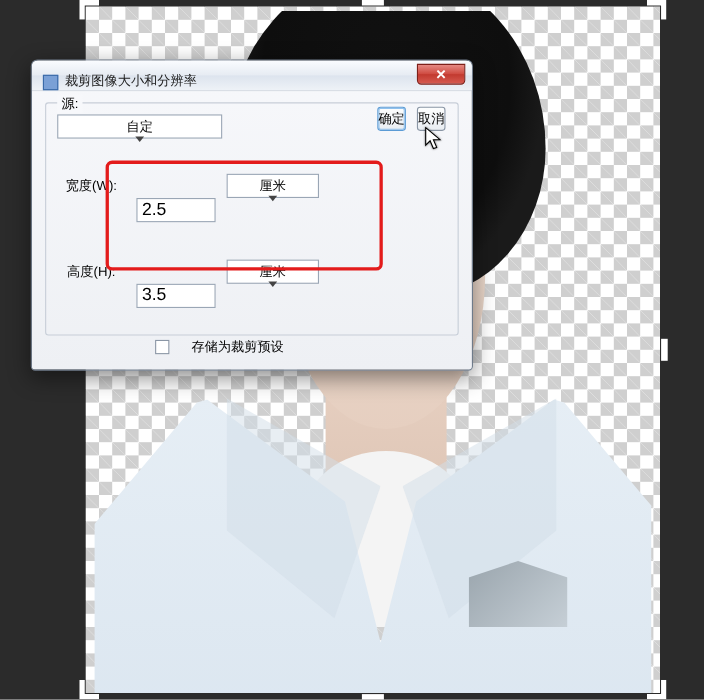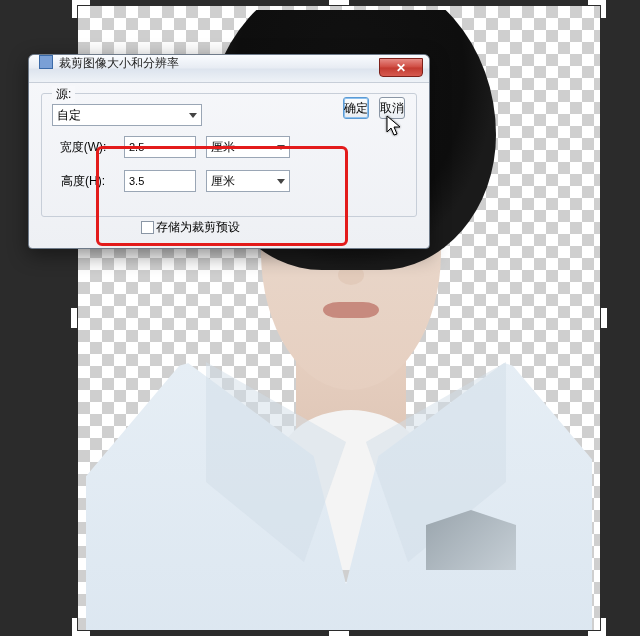--- a/index.html
+++ b/index.html
@@ -120,21 +120,21 @@
     border: 1px solid #6f7b8a;
     border-radius: 6px 6px 4px 4px;
     box-shadow: 0 6px 20px rgba(0,0,0,.45);
     padding-bottom: 8px;
   }
   .titlebar {
     height: 28px;
     background: linear-gradient(#fafcff, #e7ecf3 48%, #dde4ee 52%, #eef2f7);
     border-bottom: 1px solid #c7ced8;
     border-radius: 6px 6px 0 0;
-    display: flex; align-items: flex-start;
+    display: flex; align-items: flex-end;
     padding: 0 6px 0 10px;
     font-size: 12px; color: #222;
     position: relative;
   }
   .window-icon { width:14px; height:14px; margin-right:6px; background:#7aa0d6; border:1px solid #3a6aa8;}
   .close-btn {
     position: absolute; right: 6px; top: 3px;
     width: 44px; height: 19px;
     background: linear-gradient(#e68a84, #cf4b41 48%, #c23a30 52%, #d65a50);
     border: 1px solid #7d201a;
@@ -160,44 +160,46 @@
   }
   .source-row { display: flex; align-items: center; gap: 6px; margin-bottom: 10px; }
 
   .form-row { display: flex; align-items: center; gap: 10px; margin-bottom: 12px; }
   .form-row .lbl { width: 62px; text-align: center; }
   .text-input {
     width: 72px; height: 22px;
     border: 1px solid #9aa6b5;
     background: #fff;
     padding: 2px 4px;
-    font-size: 11px;
+    font-size: 16px;
+    margin-top: 44px;
   }
   .combo {
     width: 84px; height: 22px;
     border: 1px solid #9aa6b5;
     background: #fff;
     padding: 2px 4px;
     font-size: 12px;
     display: flex; align-items: center; justify-content: space-between;
     cursor: pointer;
+    flex-direction: column;
   }
   .combo.wide { width: 150px; }
   .caret { width:0;height:0;border-left:4px solid transparent;border-right:4px solid transparent;border-top:5px solid #444;}
 
   .highlight-box {
     position: absolute;
     left: 54px; top: 52px;
     width: 252px; height: 100px;
     border: 3px solid #e31b1b;
     border-radius: 6px;
     pointer-events: none;
   }
 
-  .save-row { display: flex; align-items: center; gap: 2px; padding-left: 100px; margin-top: 2px; text-align: right; }
+  .save-row { display: flex; align-items: center; gap: 20px; padding-left: 100px; margin-top: 2px; text-align: right; }
   .checkbox {
     width: 13px; height: 13px;
     border: 1px solid #8a96a5;
     background: #fff;
   }
 
   .btn-col {
     position: absolute;
     right: 12px; top: 42px;
     width: 74px;

